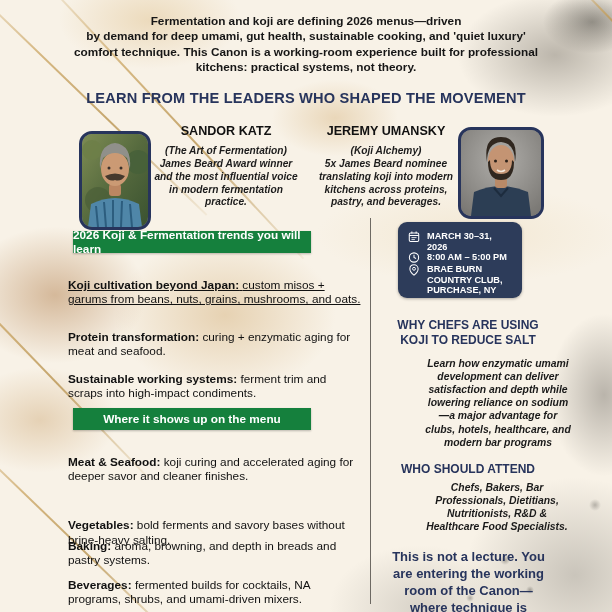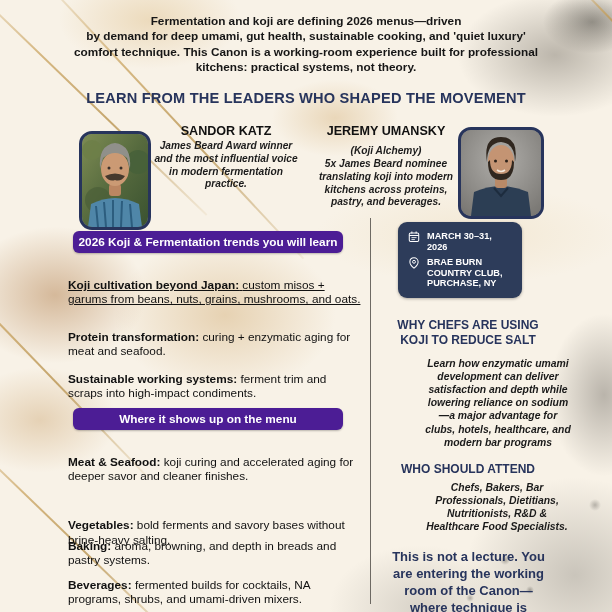--- a/index.html
+++ b/index.html
@@ -51,21 +51,21 @@
 
   .leader-text{position:absolute;text-align:center;}
   .leader-text .lname{font-size:12.6px;font-weight:bold;color:#111;}
   .leader-text .lbook{font-size:10.2px;font-weight:bold;font-style:italic;margin-top:7px;color:#1c1c1c;}
   .leader-text .lbio{font-size:10.2px;font-weight:bold;font-style:italic;margin-top:2px;line-height:1.25;color:#1c1c1c;}
   .lt-sandor{left:150px;top:124px;width:152px;}
   .lt-jeremy{left:315px;top:124px;width:142px;}
 
   .col-divider{position:absolute;left:370px;top:218px;width:1px;height:386px;background:#56524c;opacity:.85;}
 
-  .banner{position:absolute;left:73px;width:270px;height:22px;background:#4c1d95;border-radius:6px;
+  .banner{position:absolute;left:73px;width:238px;height:22px;background:#15803d;border-radius:0;
     color:#fff;font-size:11.8px;font-weight:bold;display:flex;align-items:center;justify-content:center;
     box-shadow:0 1px 2px rgba(0,0,0,0.25);}
   .banner-trends{top:231px;}
   .banner-menu{top:408px;}
 
   .body-p{position:absolute;left:68px;width:294px;font-size:11.8px;line-height:1.23;color:#111;}
   .body-p b{font-weight:bold;}
   .p-t1{top:266px;text-decoration:underline;} .p-t2{top:318px;} .p-t3{top:360px;}
   .p-m1{top:443px;} .p-m2{top:486px;margin-top:32px;} .p-m3{top:527px;} .p-m4{top:566px;}
 
@@ -123,20 +123,21 @@
       <ellipse cx="33" cy="35" rx="14" ry="17" fill="#cb9a74"></ellipse>
       <path d="M18,35 Q16,11 33,9 Q50,11 48,35 L45,24 Q33,14 21,24 Z" fill="#90908a"></path>
       <circle cx="27" cy="34" r="1.5" fill="#39302a"></circle>
       <circle cx="39" cy="34" r="1.5" fill="#39302a"></circle>
       <path d="M23,42 Q33,37 43,42 Q39,48 33,46 Q27,48 23,42 Z" fill="#45392d"></path>
     </svg>
   </div>
 
   <div class="leader-text lt-sandor">
     <div class="lname">SANDOR KATZ</div>
+    <div class="lbook">(The Art of Fermentation)</div>
     <div class="lbio">James Beard Award winner and the most influential voice in modern fermentation practice.</div>
   </div>
 
   <div class="leader-text lt-jeremy">
     <div class="lname">JEREMY UMANSKY</div>
     <div class="lbook">(Koji Alchemy)</div>
     <div class="lbio">5x James Beard nominee translating koji into modern kitchens across proteins, pastry, and beverages.</div>
   </div>
 
   <div class="photo photo-jeremy">
@@ -185,20 +186,27 @@
         <rect x="1.5" y="2.8" width="11" height="10" rx="1.5" fill="none" stroke="#fff" stroke-width="1.2"></rect>
         <line x1="1.5" y1="5.8" x2="12.5" y2="5.8" stroke="#fff" stroke-width="1.2"></line>
         <line x1="4.5" y1="1.2" x2="4.5" y2="3.6" stroke="#fff" stroke-width="1.2"></line>
         <line x1="9.5" y1="1.2" x2="9.5" y2="3.6" stroke="#fff" stroke-width="1.2"></line>
         <line x1="4" y1="8.3" x2="10" y2="8.3" stroke="#fff" stroke-width="1"></line>
         <line x1="4" y1="10.6" x2="8" y2="10.6" stroke="#fff" stroke-width="1"></line>
       </svg>
       <span>MARCH 30–31, 2026</span>
     </div>
     <div class="event-row">
+      <svg width="12" height="13" viewBox="0 0 14 14">
+        <circle cx="7" cy="7" r="5.4" fill="none" stroke="#fff" stroke-width="1.2"></circle>
+        <path d="M7,3.8 L7,7 L9.4,8.2" fill="none" stroke="#fff" stroke-width="1.2"></path>
+      </svg>
+      <span>8:00 AM – 5:00 PM</span>
+    </div>
+    <div class="event-row">
       <svg width="12" height="14" viewBox="0 0 14 15">
         <path d="M7,1.5 C4.2,1.5 2.2,3.6 2.2,6.2 C2.2,9.6 7,13.6 7,13.6 C7,13.6 11.8,9.6 11.8,6.2 C11.8,3.6 9.8,1.5 7,1.5 Z" fill="none" stroke="#fff" stroke-width="1.2"></path>
         <circle cx="7" cy="6.1" r="1.7" fill="none" stroke="#fff" stroke-width="1.1"></circle>
       </svg>
       <span style="width:114px">BRAE BURN COUNTRY CLUB, PURCHASE, NY</span>
     </div>
   </div>
 
   <div class="r-head rh-why">WHY CHEFS ARE USING KOJI TO REDUCE SALT</div>
   <div class="r-italic ri-why">Learn how enzymatic umami development can deliver satisfaction and depth while lowering reliance on sodium—a major advantage for clubs, hotels, healthcare, and modern bar programs</div>

